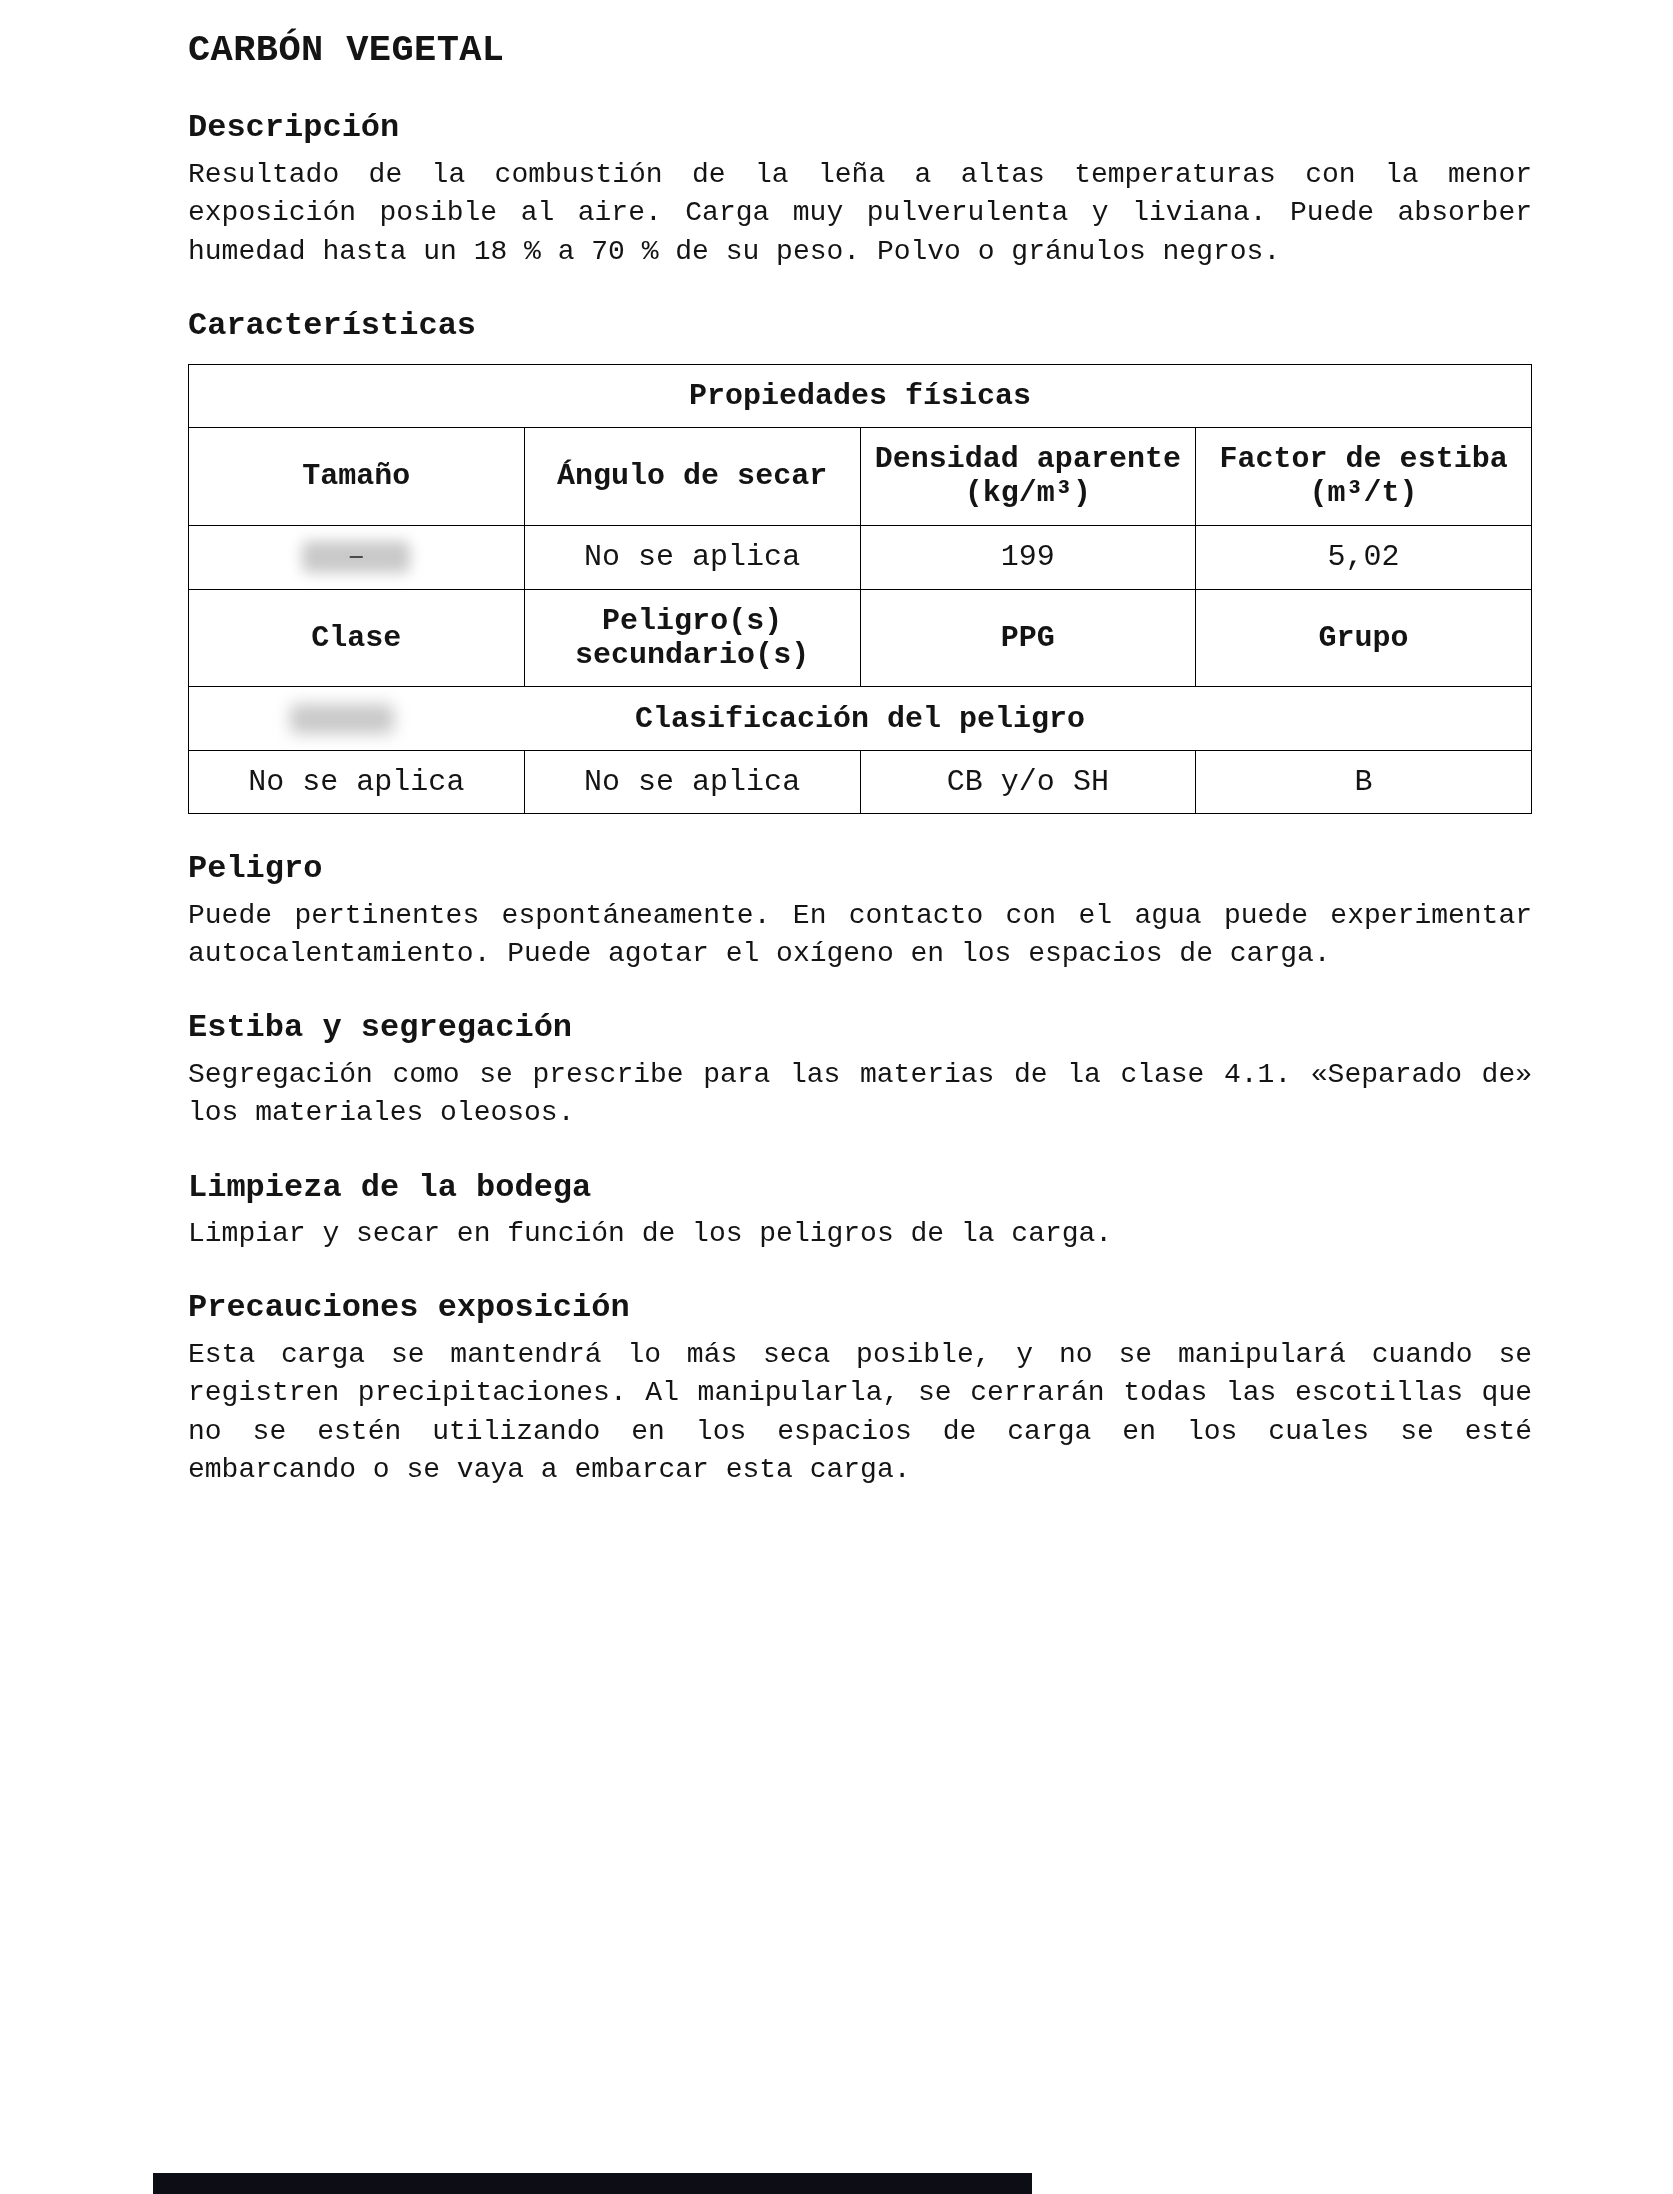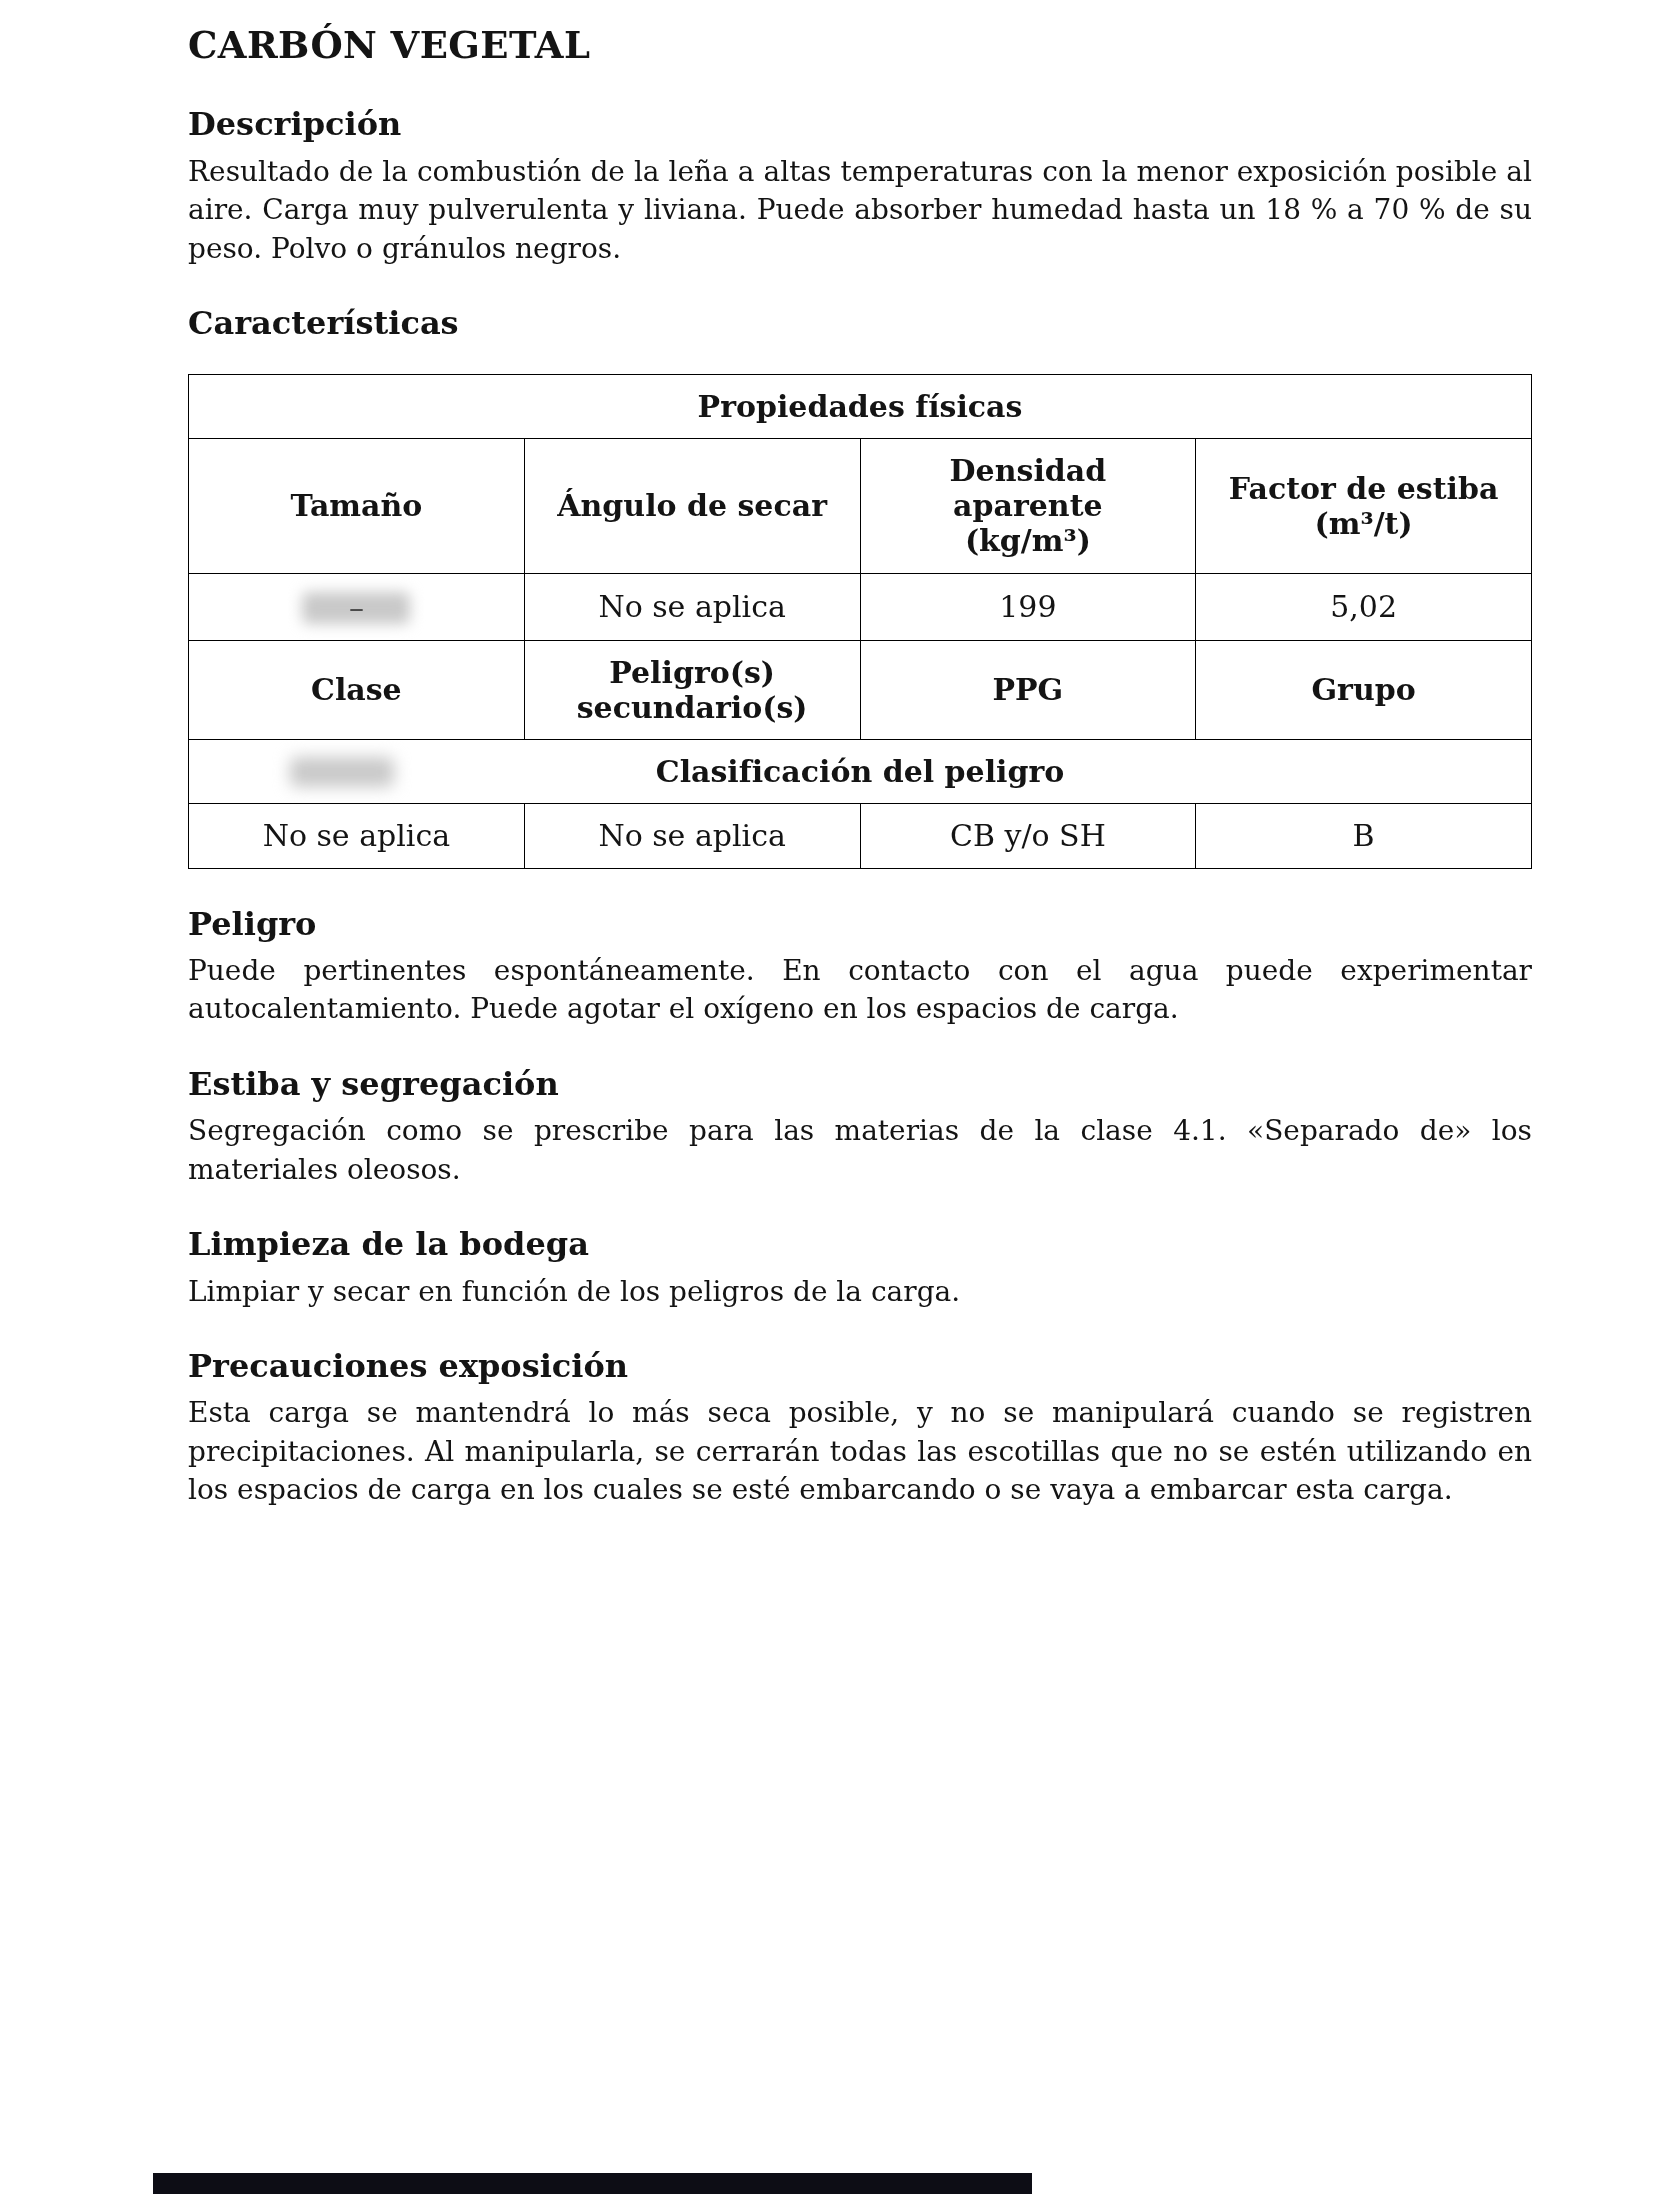--- a/index.html
+++ b/index.html
@@ -4,29 +4,29 @@
 <style>
   html,body{margin:0;padding:0;background:#ffffff;}
   body{
     width:1673px;height:2194px;
     font-family:"DejaVu Serif","Liberation Serif",serif;
     color:#141414;
     position:relative;
     overflow:hidden;
   }
   .page{position:absolute;inset:0;background:#ffffff;}
-  .content{position:absolute;left:188px;top:17px;width:1344px;}
+  .content{position:absolute;left:188px;top:23px;width:1344px;font-family:Liberation Mono, monospace;}
   h1.doc-title{font-size:37px;font-weight:bold;margin:6.3px 0 38px 0;letter-spacing:0.4px;}
   h2.sec-heading{font-size:32px;font-weight:bold;margin:36px 0 9.5px 0;}
   p.sec-body{font-size:28px;line-height:1.37;text-align:justify;margin:0;}
   table.props{
     width:100%;
     border-collapse:collapse;
     table-layout:fixed;
-    margin-top:32px;
+    margin-top:20px;
   }
   table.props td{
     border:1.6px solid #000000;
     text-align:center;
     vertical-align:middle;
     font-size:30px;
     padding:14.2px 11px;
     position:relative;
   }
   table.props td.th{font-weight:bold;}

